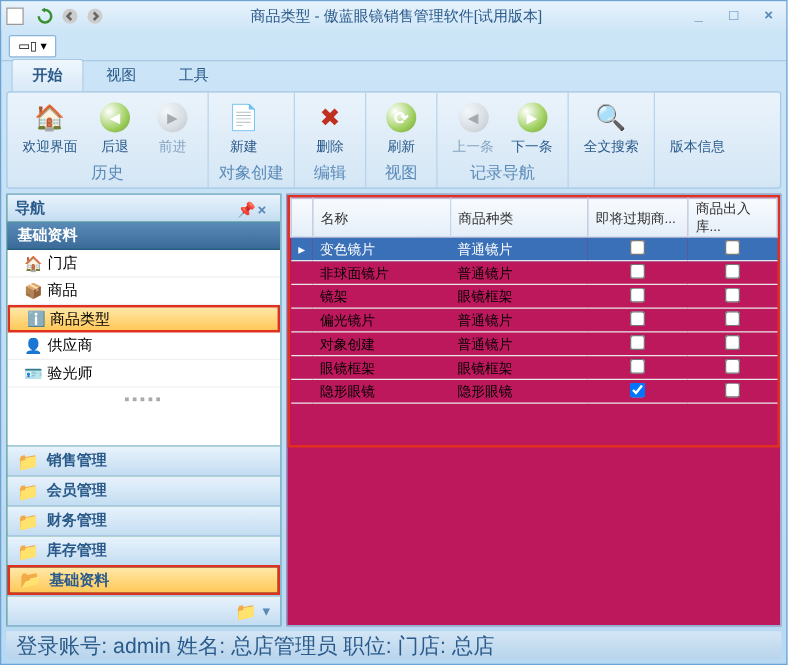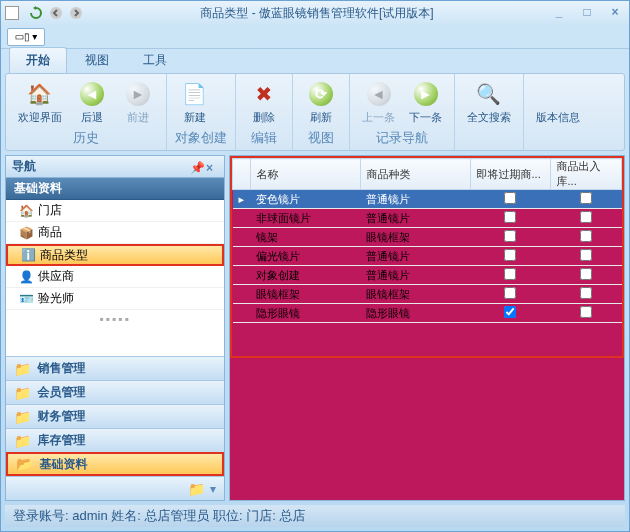--- a/index.html
+++ b/index.html
@@ -50,21 +50,21 @@
 
 .data-area { flex: 1; background: #be185d; border: 1px solid #8ab4d8; position: relative; }
 .grid-wrap { border: 2px solid #e03020; height: 202px; }
 table { width: 100%; border-collapse: collapse; }
 th { height: 20px; background: linear-gradient(to bottom, #f8fbfe, #e4eef8); border: 1px solid #c4d8ec; text-align: left; padding: 0 6px; font-weight: normal; color: #333; font-size: 11px; }
 td { height: 19px; border-bottom: 1px solid #e8e8e8; padding: 0 6px; font-size: 11px; }
 tr.selected td { background: #3a70b8; color: #fff; }
 .chk { text-align: center; }
 .chk input { width: 12px; height: 12px; }
 
-.status-bar { height: 22px; background: linear-gradient(to bottom, #d4e6f5, #b8d4ec); display: flex; align-items: center; padding: 0 8px; color: #2a5a8a; font-size: 13px; margin: 0 4px; border-radius: 0 0 3px 3px; }
+.status-bar { height: 22px; background: linear-gradient(to bottom, #d4e6f5, #b8d4ec); display: flex; align-items: center; padding: 0 8px; color: #2a5a8a; font-size: 17px; margin: 0 4px; border-radius: 0 0 3px 3px; }
 
 .circle-btn { width: 24px; height: 24px; border-radius: 50%; background: radial-gradient(circle at 30% 30%, #fff, #a0d060 60%, #70a030); display: flex; align-items: center; justify-content: center; color: #fff; font-weight: bold; font-size: 14px; }
 .circle-btn.gray { background: radial-gradient(circle at 30% 30%, #fff, #ccc 60%, #999); color: #666; }
 </style>
 </head>
 <body>
 
 <div class="title-bar">
   <div class="title-icon"></div>
   <div class="qat">

